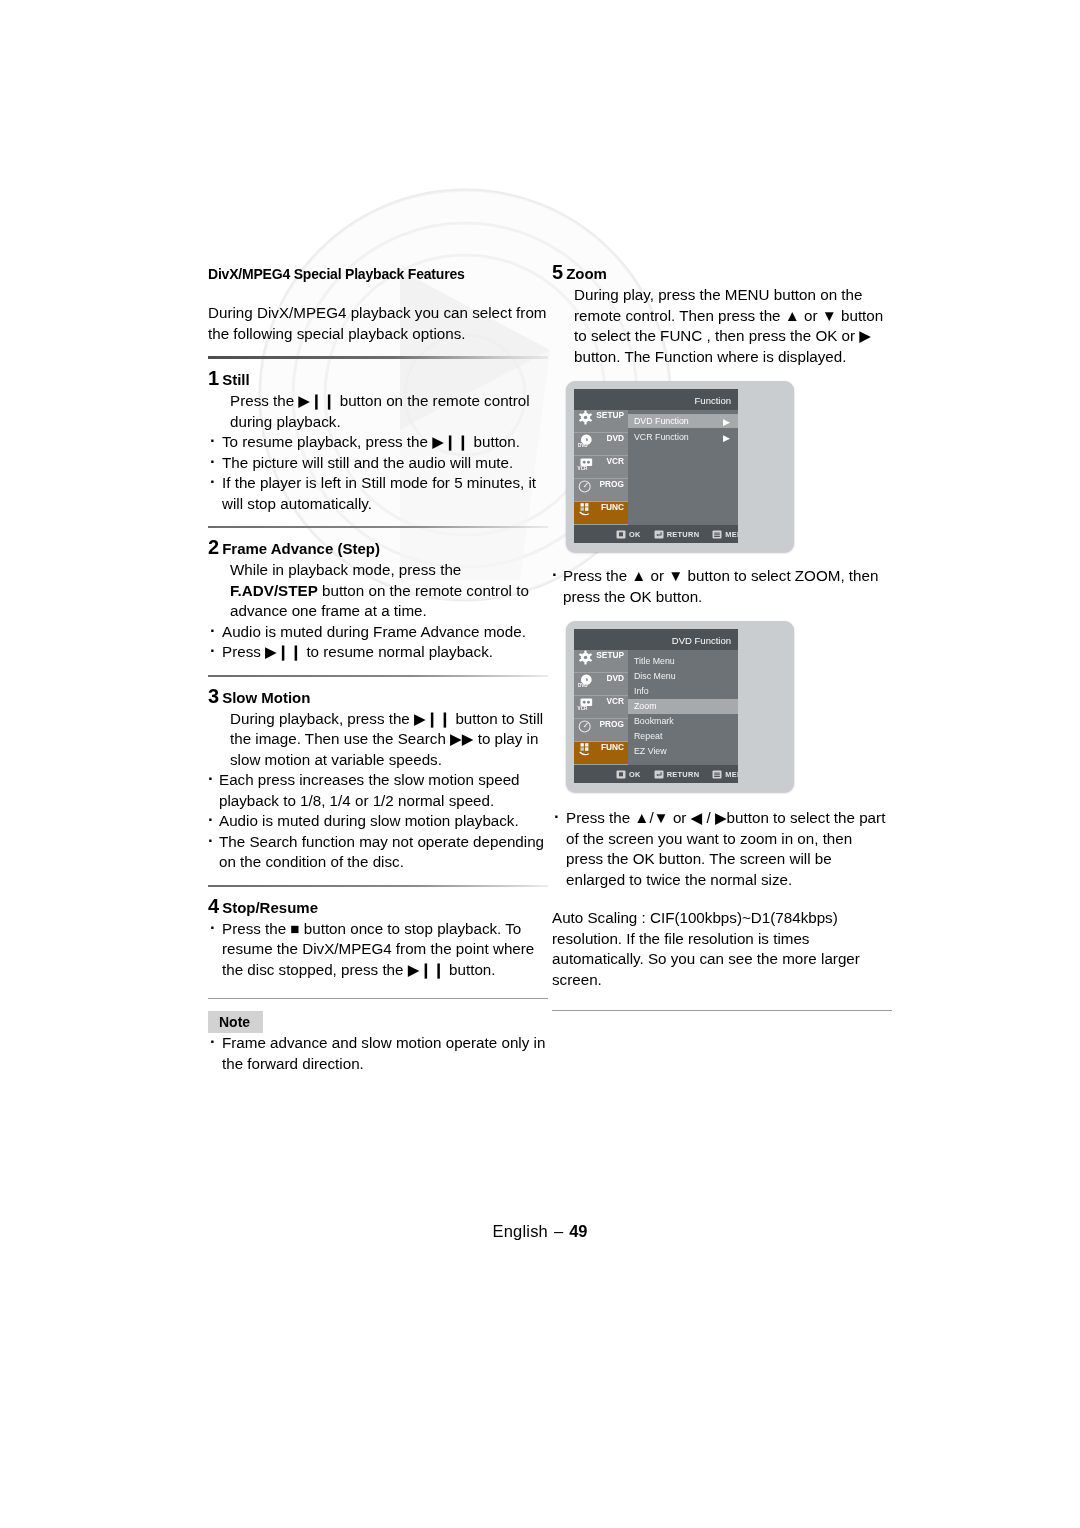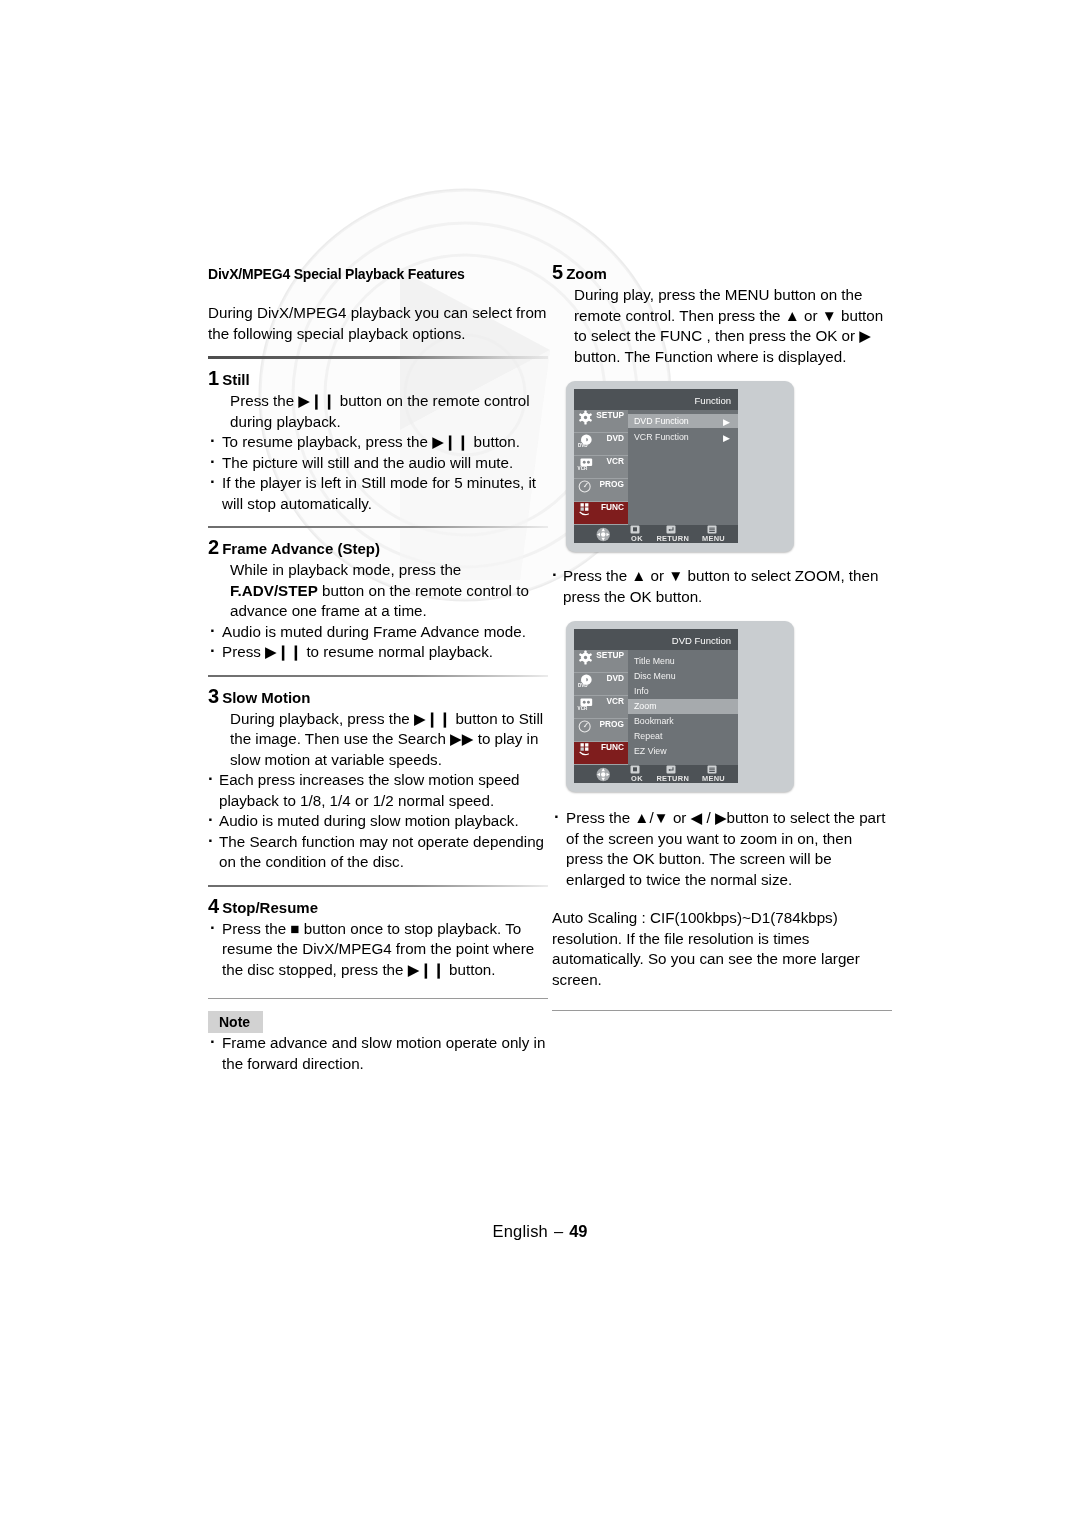--- a/index.html
+++ b/index.html
@@ -166,21 +166,21 @@
   .osd-tab {
     height: 23px;
     display: flex;
     color: #ffffff;
     font-size: 8.3px;
     font-weight: bold;
     border-bottom: 1px solid #9ea2a5;
     padding-left: 3px;
     box-sizing: border-box;
   }
-  .osd-tab.sel { background: #7f1d1d; }
+  .osd-tab.sel { background: #a16207; }
   .osd-tab .tico {
     width: 17px; height: 15px;
     margin-right: 2px;
     flex: 0 0 17px;
     display: block;
   }
   .osd-tab .tlabel { flex: 1; text-align: right; padding-right: 4px; }
   .osd-items {
     flex: 1;
     background: #6d7276;
@@ -209,21 +209,21 @@
     height: 18px;
     background: #4d5256;
     display: flex;
     align-items: center;
     color: #e6e6e6;
     font-size: 7.4px;
     font-weight: bold;
     letter-spacing: 0.3px;
     padding-left: 22px;
   }
-  .osd-foot .fitem { display: flex; align-items: center; margin-right: 13px; flex-direction: column; }
+  .osd-foot .fitem { display: flex; align-items: center; margin-right: 13px; }
   .osd-foot .fico {
     width: 10px; height: 9px; margin-right: 3px; display: block;
   }
   .osd-foot .dpad {
     width: 15px; height: 15px; margin-right: 20px; display: block;
   }
 
   
   #footer {
     position: absolute;

